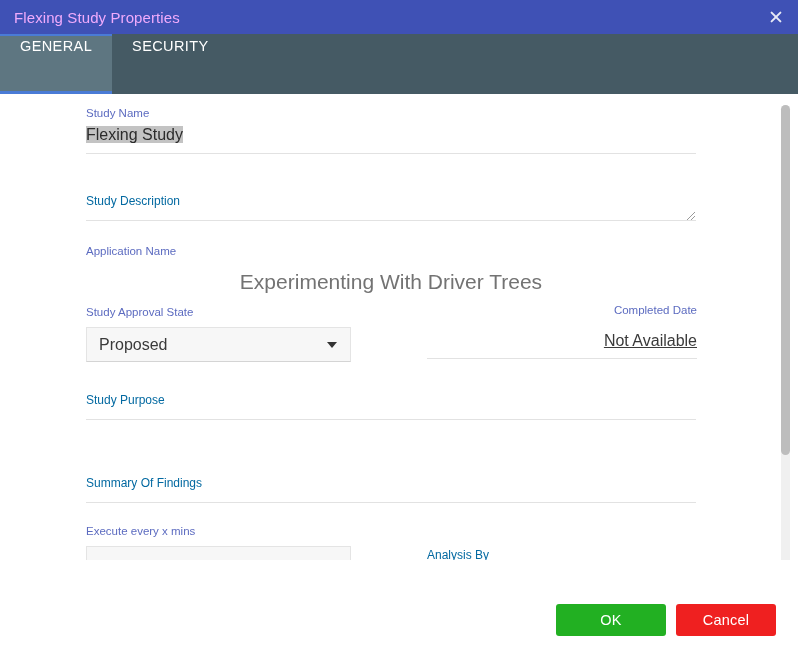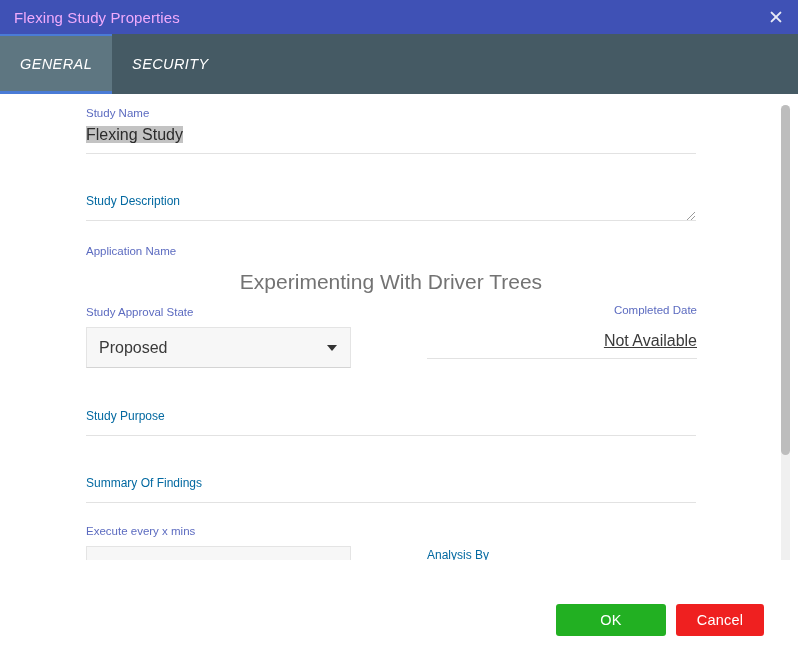--- a/index.html
+++ b/index.html
@@ -56,31 +56,29 @@
     left: 0; top: 34px;
     width: 798px;
     height: 60px;
     background: #455a64;
     display: flex;
     align-items: stretch;
   }
   .tab {
     position: relative;
     display: flex;
-    align-items: center;
     justify-content: center;
     padding: 4px 20px;
     min-width: 94px;
     color: #ffffff;
     font-size: 14.5px;
     letter-spacing: .4px;
     cursor: pointer;
     background: transparent;
     box-sizing: border-box;
-    font-style: italic;
   }
   .tab.active {
     background: #5e7681;
   }
   .tab.active::after {
     content: "";
     position: absolute;
     left: 0; right: 0; bottom: 0;
     height: 3px;
     background: #4a7bd6;
@@ -155,21 +153,21 @@
     font-size: 21px;
     color: #737373;
     text-align: center;
     white-space: nowrap;
     cursor: pointer;
   }
 
   
   .selectbox {
     position: relative;
-    height: 41px;
+    height: 35px;
     background: #f7f7f7;
     border: 1px solid #e4e4e4;
     border-bottom: 1px solid #d4d4d4;
     box-sizing: border-box;
     display: flex;
     align-items: center;
     cursor: pointer;
   }
   .selectbox .sval {
     font-size: 16px;
@@ -228,21 +226,21 @@
     cursor: pointer;
     letter-spacing: .2px;
   }
   .btn-ok {
     left: 556px;
     width: 110px;
     background: #22b022;
   }
   .btn-cancel {
     left: 676px;
-    width: 88px;
+    width: 100px;
     background: #ef2020;
   }
 </style>
 </head>
 <body>
 
 <div id="app">
 
   <div class="titlebar">
     <div class="titlebar-text">Flexing Study Properties</div>
@@ -293,21 +291,21 @@
           <span class="caret"></span>
         </div>
       </div>
 
       <div class="field" style="left:427px; top:209px; width:270px;text-align:right;">
         <div class="field-label">Completed Date</div>
         <div class="field-value" style="margin-top:13px;text-decoration:underline;">Not Available</div>
         <div class="underline" style="margin-top:6px;"></div>
       </div>
 
-      <div class="field" style="left:86px; top:311px; width:610px;">
+      <div class="field" style="left:86px; top:295px; width:610px;">
         <div class="placeholder">Study Purpose</div>
         <div class="underline" style="margin-top:8px;"></div>
       </div>
 
       <div class="field" style="left:86px; top:378px; width:610px;">
         <div class="placeholder">Summary Of Findings</div>
         <div class="underline" style="margin-top:8px;"></div>
       </div>
 
       <div class="field" style="left:86px; top:430px; width:265px;">

